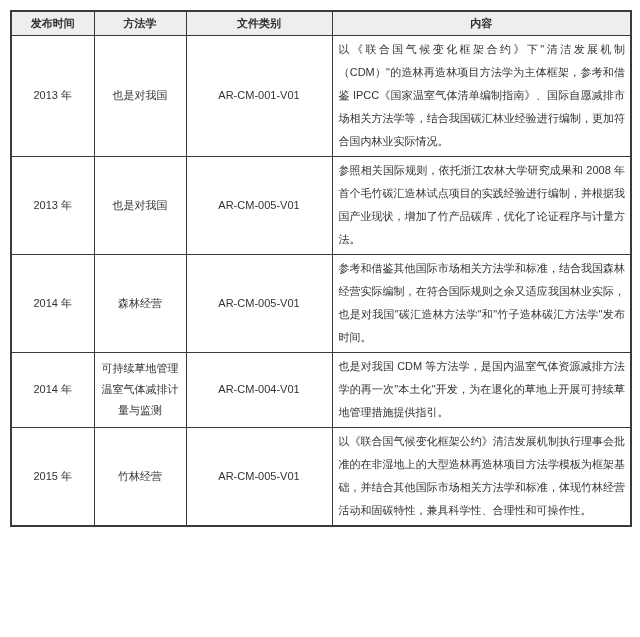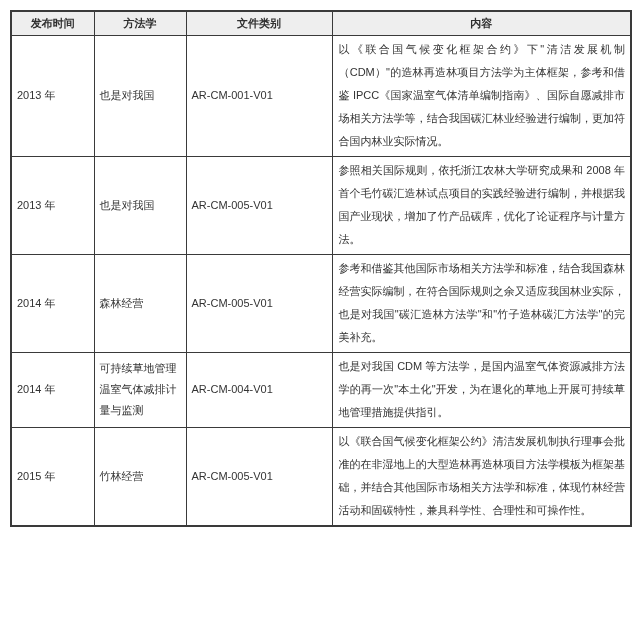--- a/index.html
+++ b/index.html
@@ -33,20 +33,21 @@
   }
   table.doc-table th {
     background: #eeeeee;
     font-weight: bold;
     text-align: center;
     padding: 3px 2px;
     height: 24px;
     color: #2f2f2f;
   }
   td.c {
+    text-align: center;
     vertical-align: middle;
     padding: 2px 5px;
     line-height: 21px;
   }
   td.content {
     text-align: justify;
     vertical-align: top;
     padding: 2px 5px 3px 6px;
     line-height: 23px;
   }
@@ -80,21 +81,21 @@
       <tr>
         <td class="c">2013 年</td>
         <td class="c">也是对我国</td>
         <td class="c">AR-CM-005-V01</td>
         <td class="content">参照相关国际规则，依托浙江农林大学研究成果和 2008 年首个毛竹碳汇造林试点项目的实践经验进行编制，并根据我国产业现状，增加了竹产品碳库，优化了论证程序与计量方法。</td>
       </tr>
       <tr>
         <td class="c">2014 年</td>
         <td class="c">森林经营</td>
         <td class="c">AR-CM-005-V01</td>
-        <td class="content">参考和借鉴其他国际市场相关方法学和标准，结合我国森林经营实际编制，在符合国际规则之余又适应我国林业实际，也是对我国"碳汇造林方法学"和"竹子造林碳汇方法学"的完美补充。</td>
+        <td class="content">参考和借鉴其他国际市场相关方法学和标准，结合我国森林经营实际编制，在符合国际规则之余又适应我国林业实际，也是对我国"碳汇造林方法学"和"竹子造林碳汇方法学"发布时间。</td>
       </tr>
       <tr>
         <td class="c">2014 年</td>
         <td class="c">可持续草地管理温室气体减排计量与监测</td>
         <td class="c">AR-CM-004-V01</td>
         <td class="content">也是对我国 CDM 等方法学，是国内温室气体资源减排方法学的再一次"本土化"开发，为在退化的草地上开展可持续草地管理措施提供指引。</td>
       </tr>
       <tr>
         <td class="c">2015 年</td>
         <td class="c">竹林经营</td>

